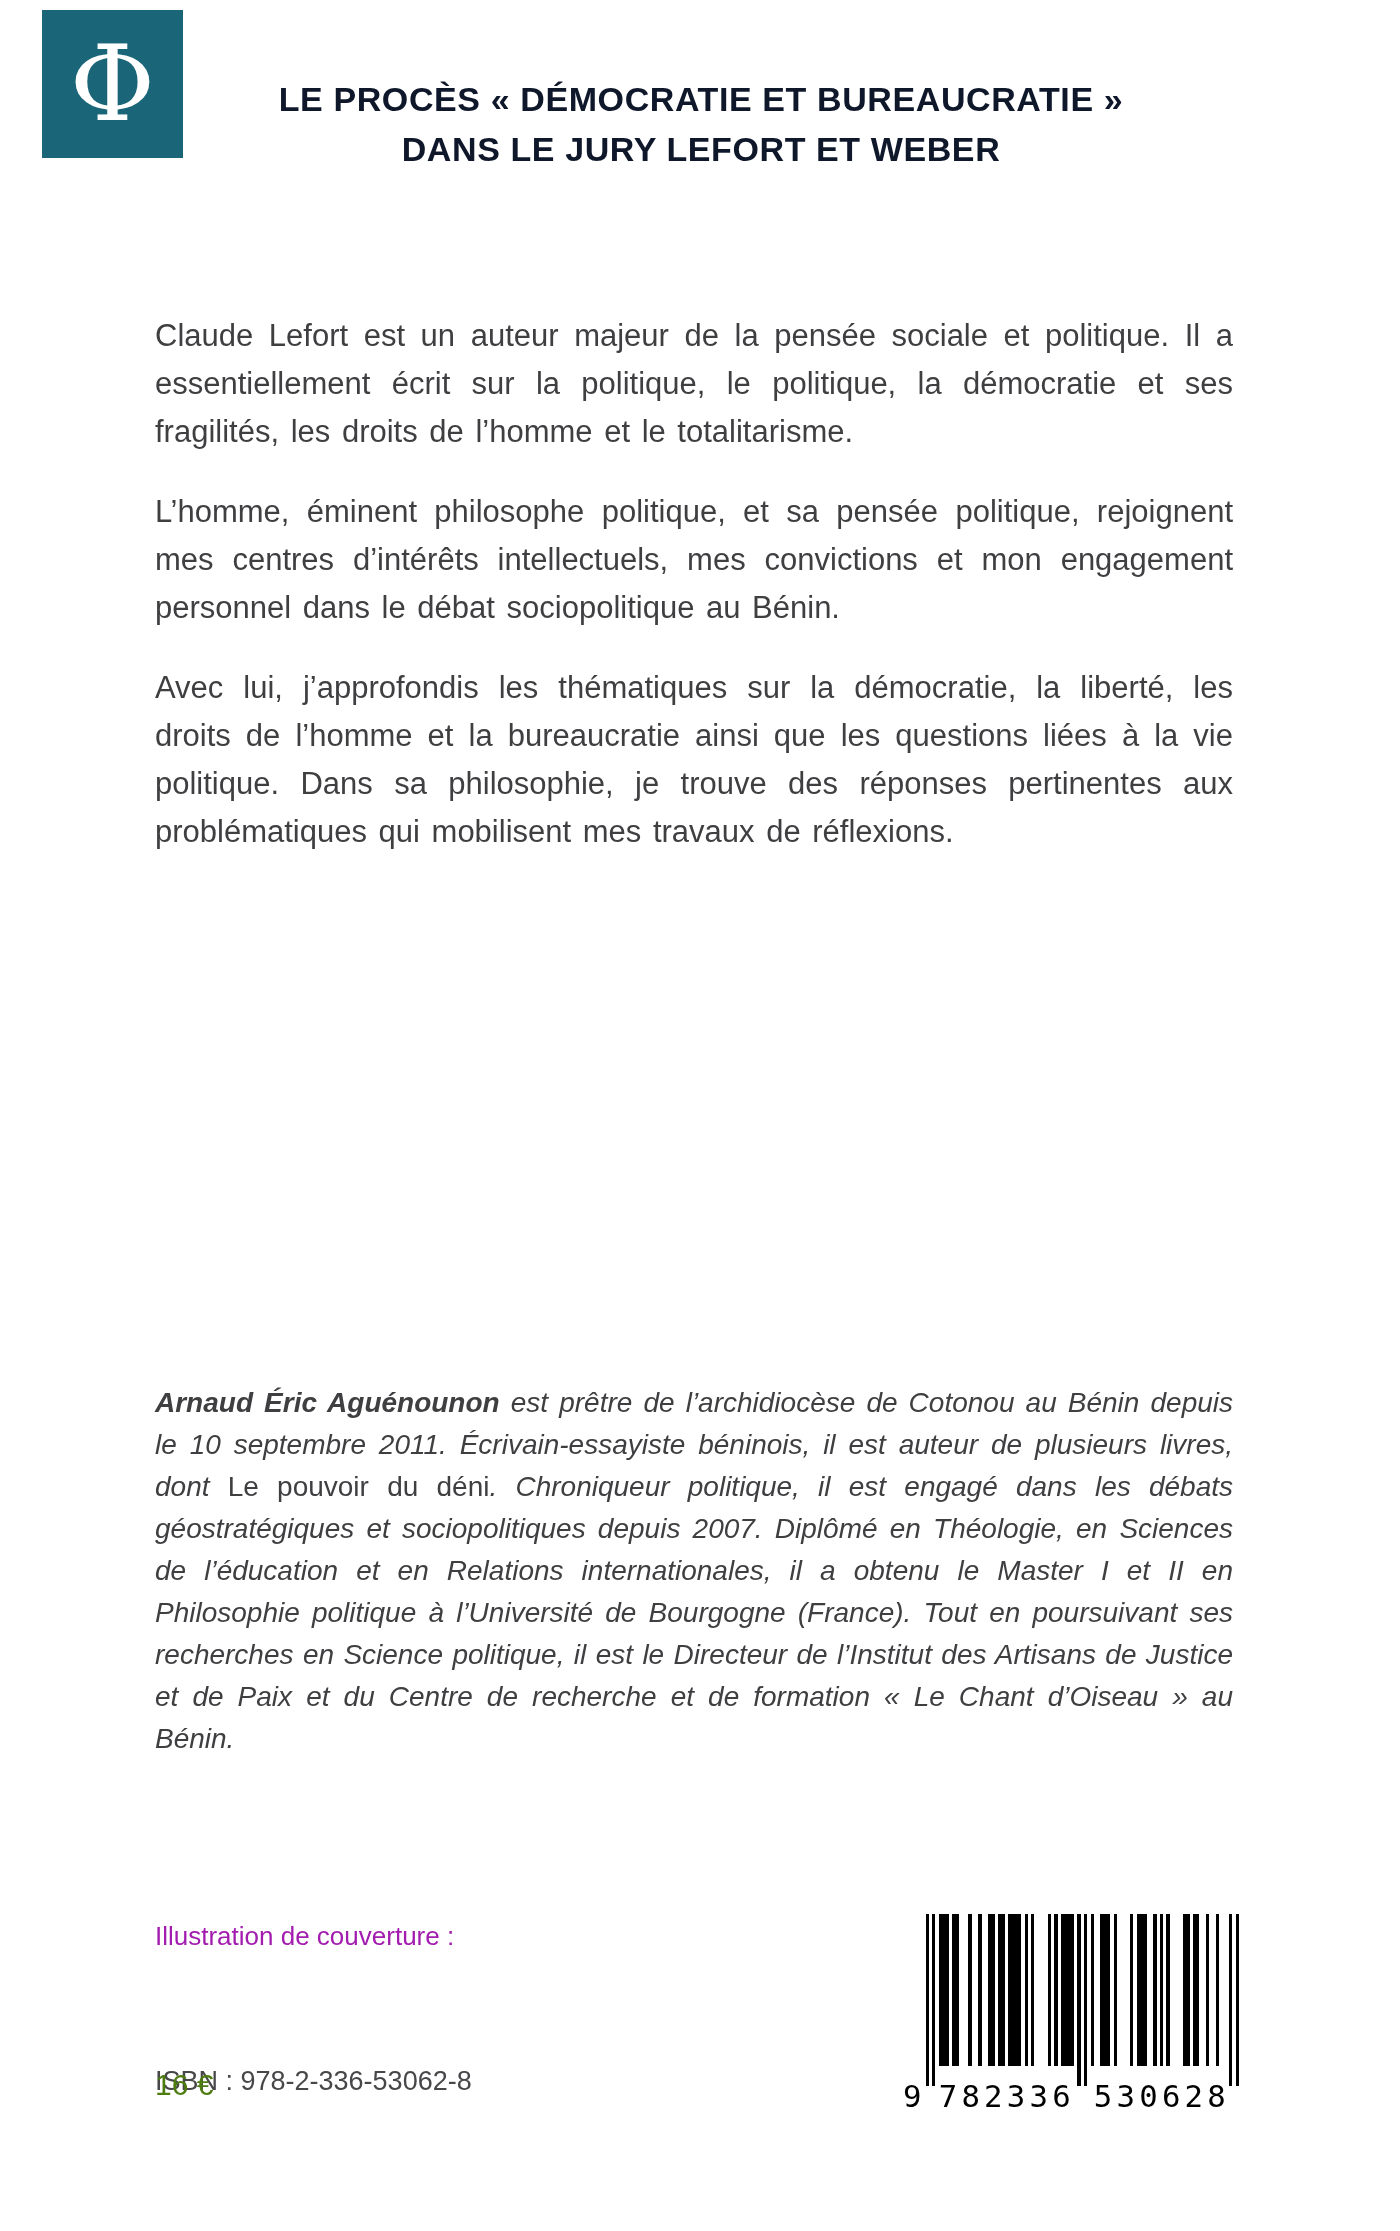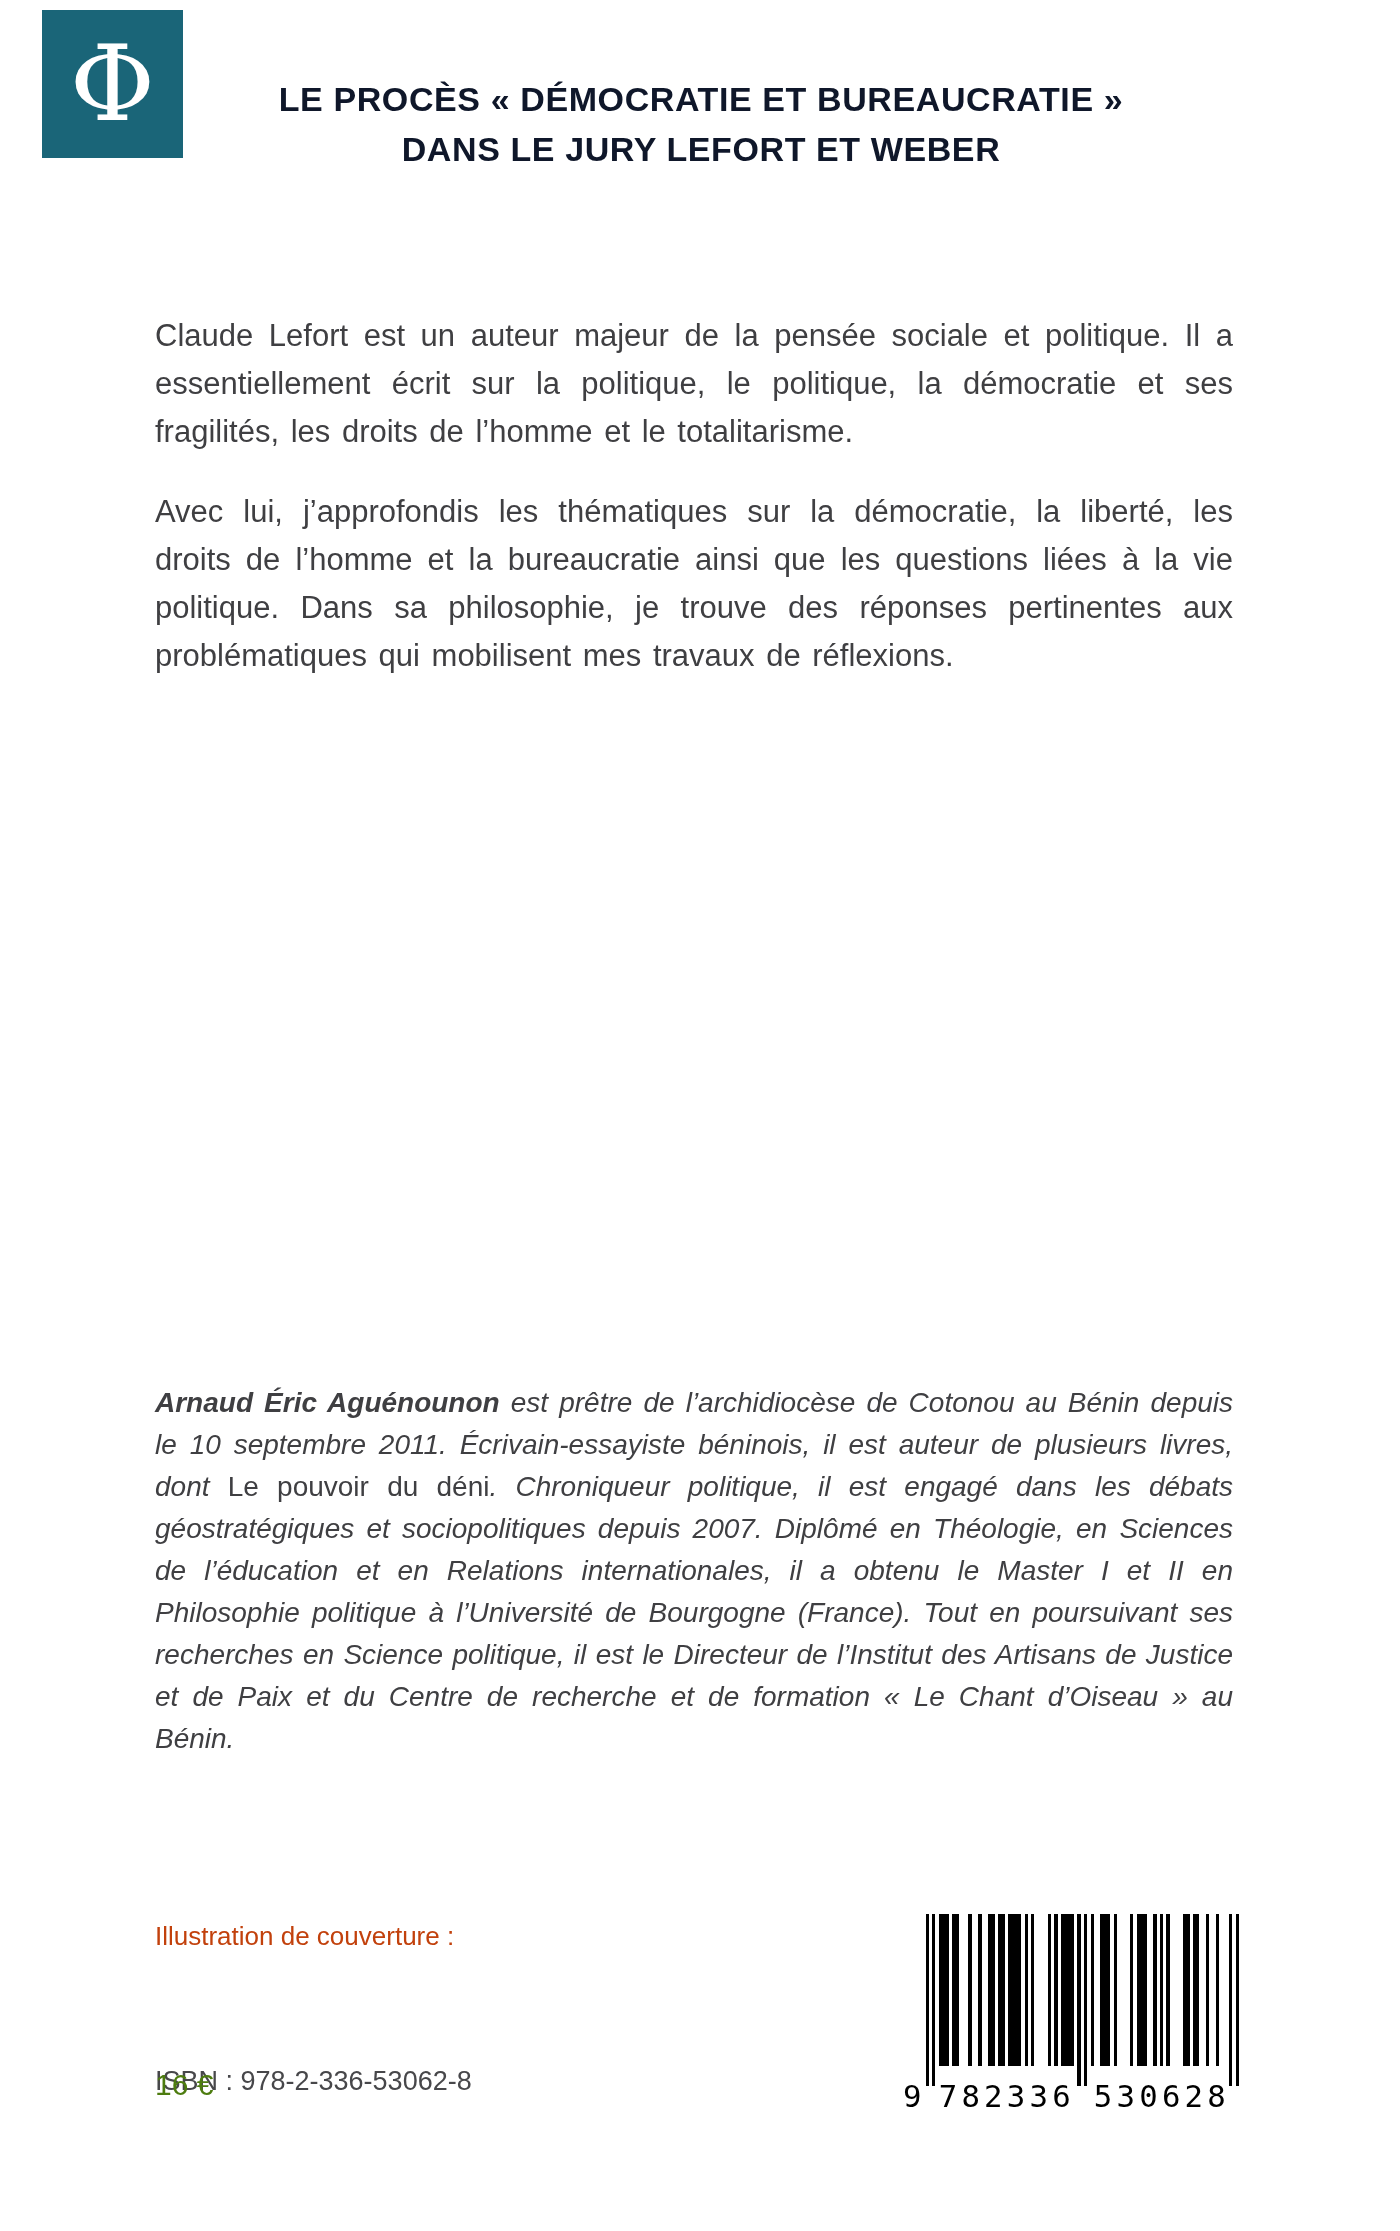--- a/index.html
+++ b/index.html
@@ -49,21 +49,21 @@
     font-size:28px; line-height:42px;
     font-style:italic;
     text-align:justify; word-spacing:1px;
   }
   .bio .author-name { font-weight:700; }
   .bio .upright { font-style:normal; }
 
   
   .credits {
     position:absolute; left:155px; top:1918px;
-    color:#c2410c; font-size:26px; line-height:36px;
+    color:#a21caf; font-size:26px; line-height:36px;
   }
   .isbn {
     position:absolute; left:155px; top:2018px;
     color:#47474a; font-size:27px;margin-top:48px;
   }
   .price {
     position:absolute; left:155px; top:2068px;
     color:#4d7c0f; font-size:30px;
   }
 
@@ -87,20 +87,21 @@
     <span>Φ</span>
   </div>
 
   <div class="title">
     <div>LE PROCÈS « DÉMOCRATIE ET BUREAUCRATIE »</div>
     <div>DANS LE JURY LEFORT ET WEBER</div>
   </div>
 
   <div class="body-text">
     <p>Claude Lefort est un auteur majeur de la pensée sociale et politique. Il a essentiellement écrit sur la politique, le politique, la démocratie et ses fragilités, les droits de l’homme et le totalitarisme.</p>
+    <p>L’homme, éminent philosophe politique, et sa pensée politique, rejoignent mes centres d’intérêts intellectuels, mes convictions et mon engagement personnel dans le débat sociopolitique au Bénin.</p>
     <p>Avec lui, j’approfondis les thématiques sur la démocratie, la liberté, les droits de l’homme et la bureaucratie ainsi que les questions liées à la vie politique. Dans sa philosophie, je trouve des réponses pertinentes aux problématiques qui mobilisent mes travaux de réflexions.</p>
   </div>
 
   <div class="bio"><span class="author-name">Arnaud Éric Aguénounon</span><span> est prêtre de l’archidiocèse de Cotonou au Bénin depuis le 10 septembre 2011. Écrivain-essayiste béninois, il est auteur de plusieurs livres, dont </span><span class="upright">Le pouvoir du déni</span><span>. Chroniqueur politique, il est engagé dans les débats géostratégiques et sociopolitiques depuis 2007. Diplômé en Théologie, en Sciences de l’éducation et en Relations internationales, il a obtenu le Master I et II en Philosophie politique à l’Université de Bourgogne (France). Tout en poursuivant ses recherches en Science politique, il est le Directeur de l’Institut des Artisans de Justice et de Paix et du Centre de recherche et de formation « Le Chant d’Oiseau » au Bénin.</span></div>
 
   <div class="credits">
     <div>Illustration de couverture :</div>
   </div>
 
   <div class="isbn">ISBN : 978-2-336-53062-8</div>

